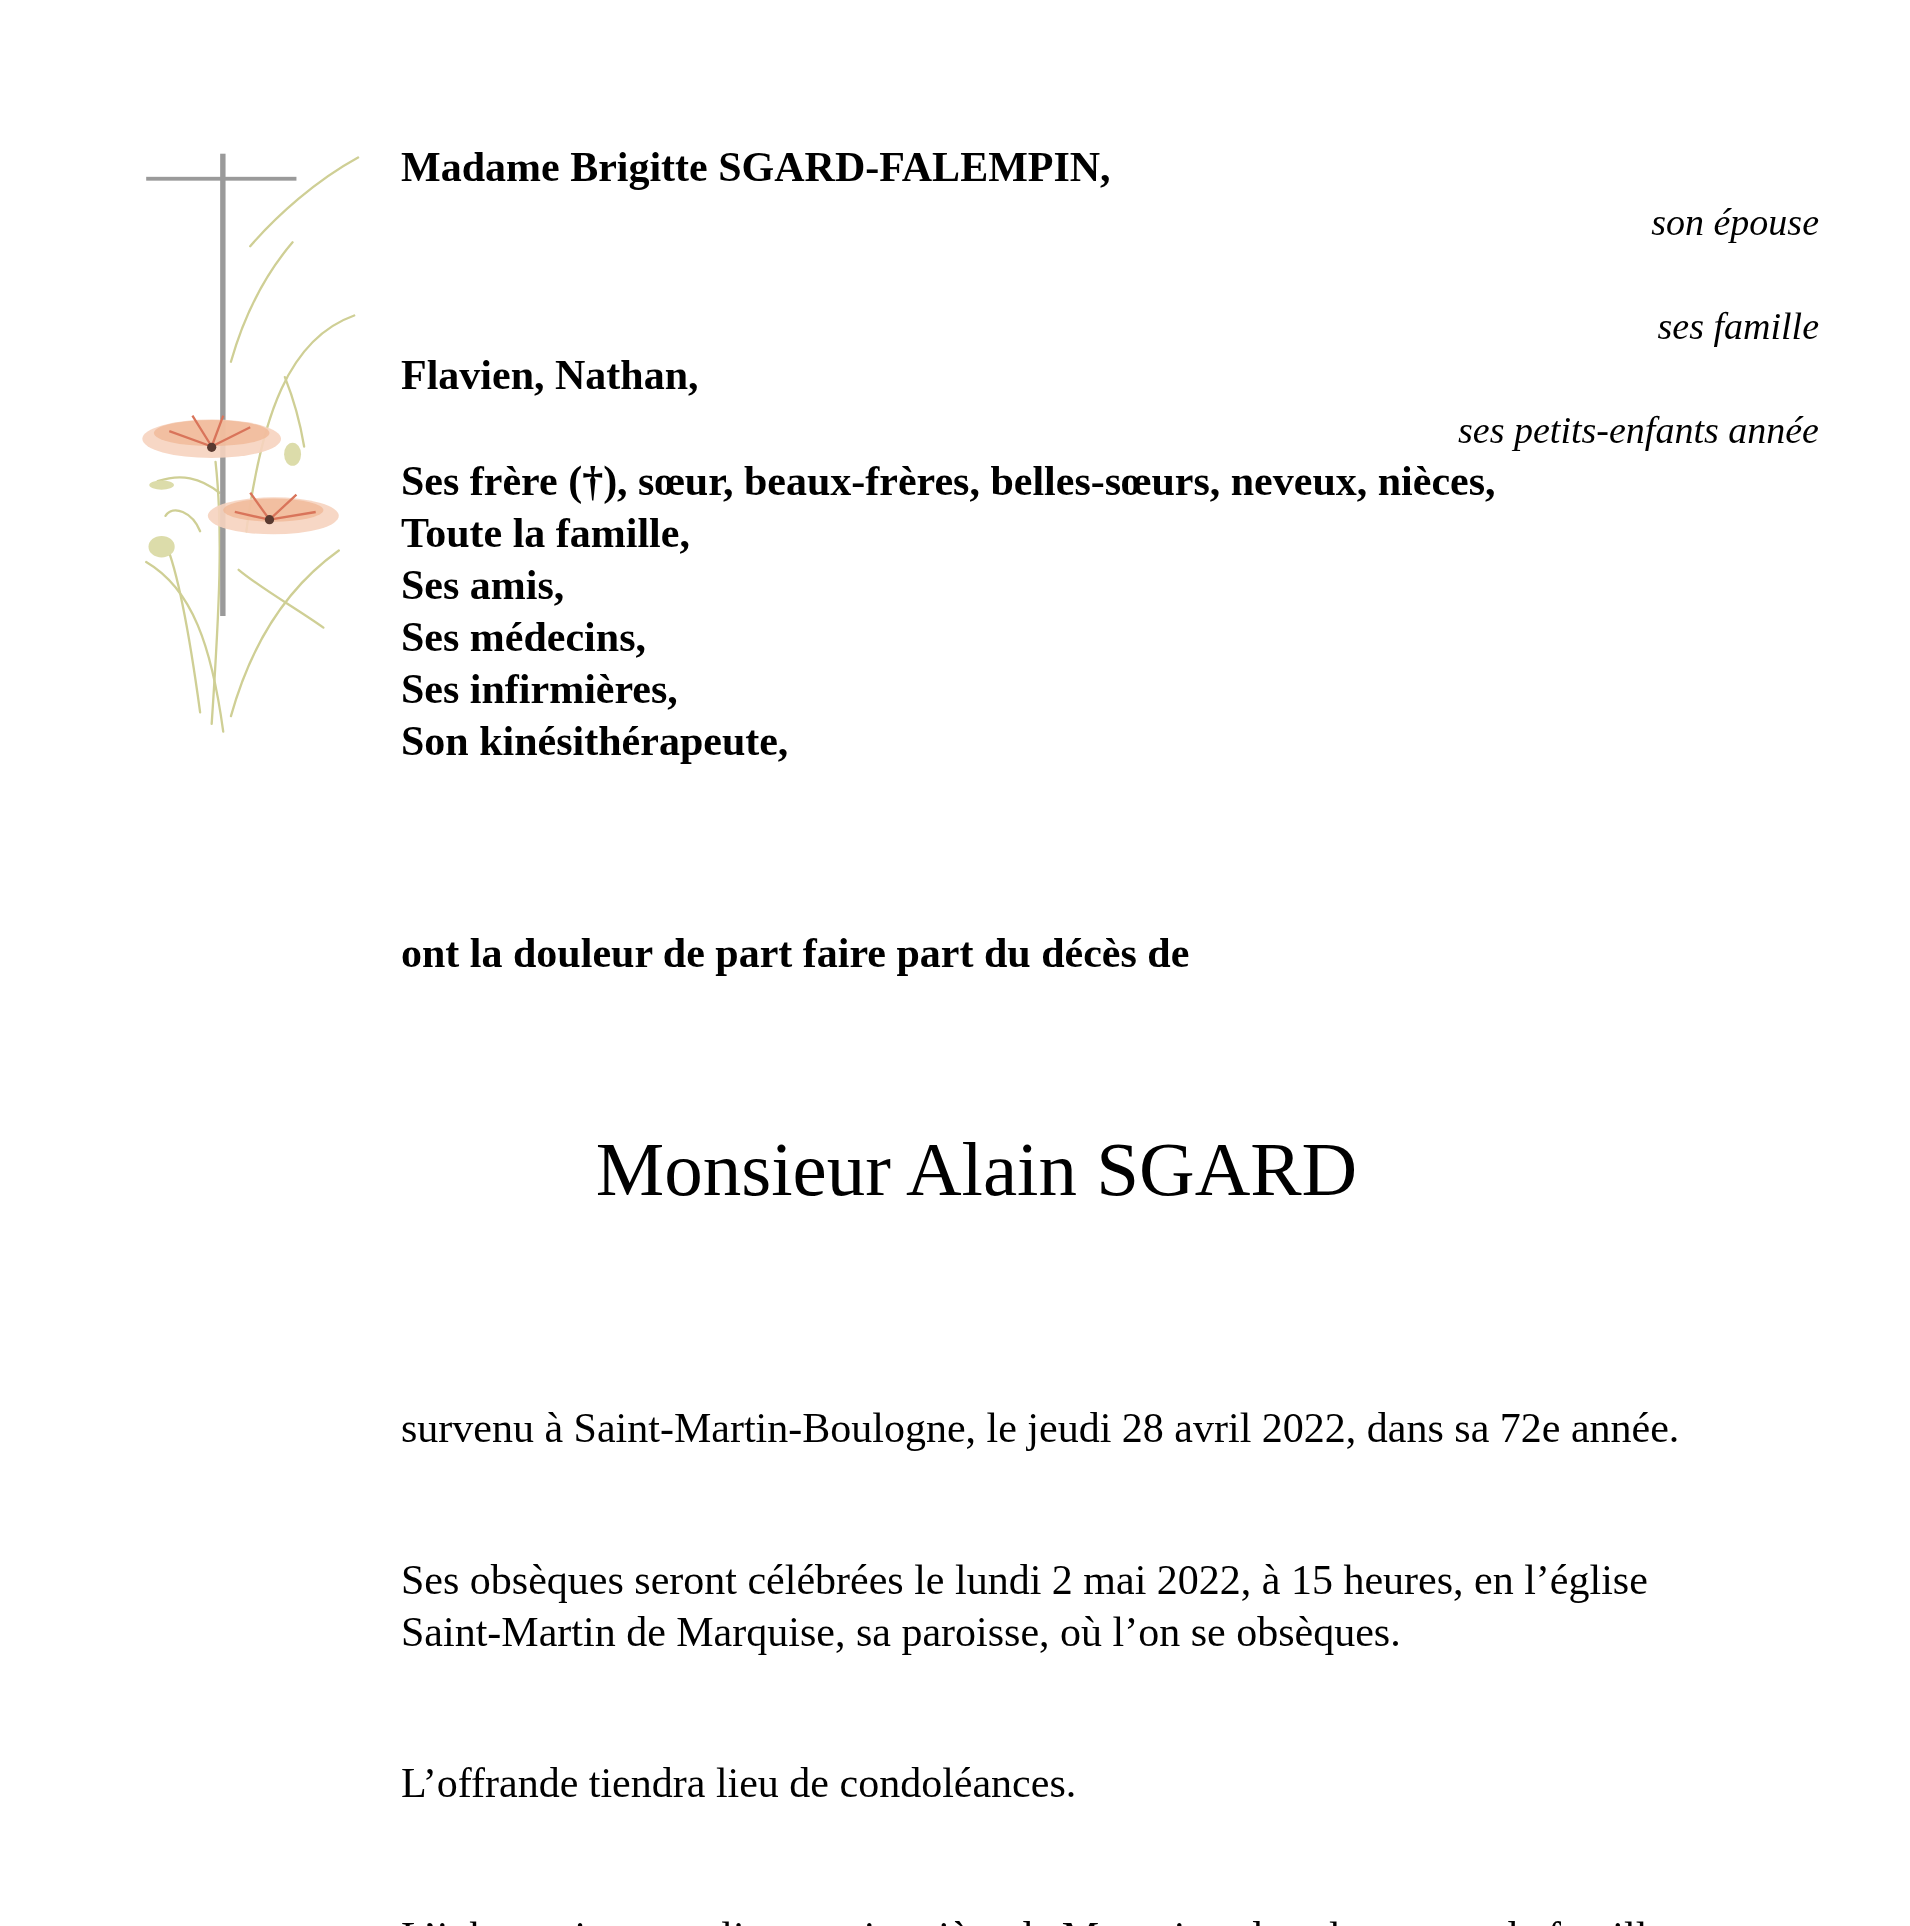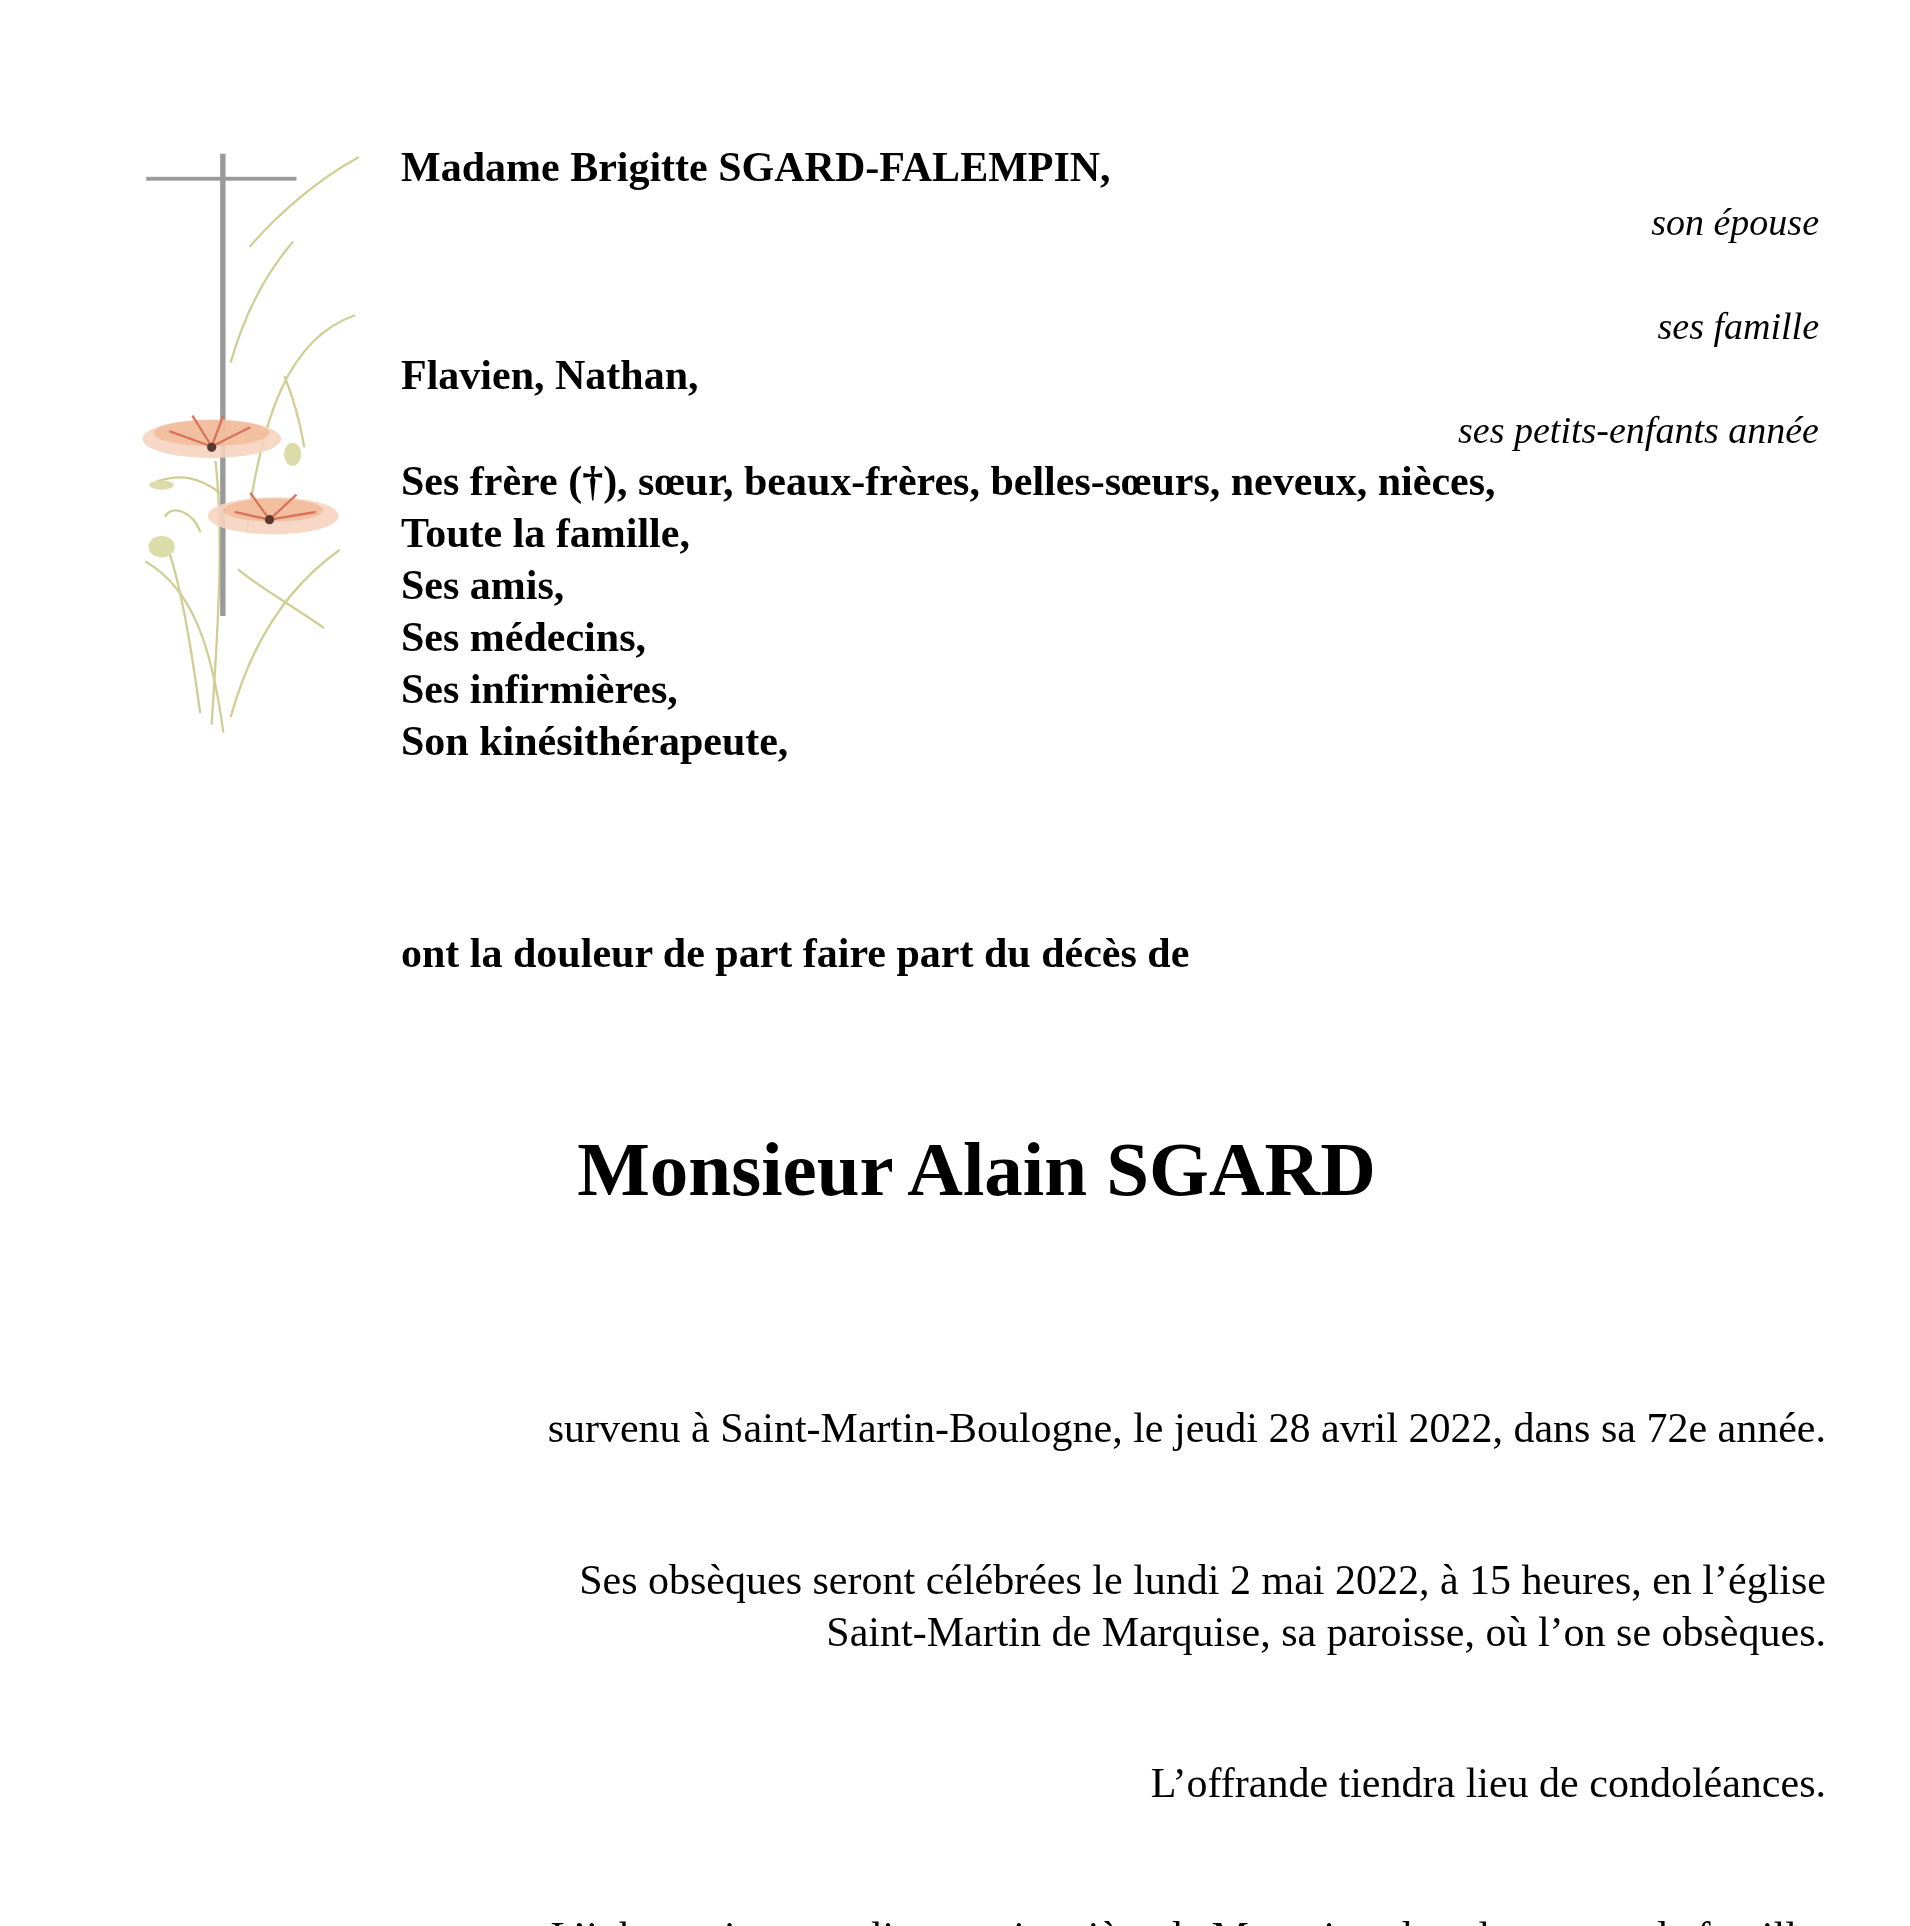--- a/index.html
+++ b/index.html
@@ -6,24 +6,24 @@
   body { width: 1911px; height: 2702px; position: relative; overflow: hidden;
          font-family: "Liberation Serif", "DejaVu Serif", serif; color: #000; }
   .page { position: absolute; inset: 0; background: #fff; }
 
   .illustration { position: absolute; left: 123px; top: 146px; width: 239px; height: 601px; }
 
   .body-text { position: absolute; left: 401px; font-size: 42px; line-height: 1; white-space: nowrap; font-weight: bold; }
   .relation { position: absolute; right: 92px; font-size: 38px; font-style: italic; white-space: nowrap; text-align: right; }
 
   .deceased-name { position: absolute; left: 0; right: 0; top: 1125px; text-align: center;
-                   font-size: 77px; font-weight: bold; padding-left: 42px; }
+                   font-size: 77px; font-weight: normal; padding-left: 42px; }
 
   .para { position: absolute; left: 401px; width: 1425px; font-size: 42px; line-height: 52px; }
-  .para span { display: block; white-space: nowrap; text-align: right; }
+  .para span { display: block; white-space: nowrap; }
 </style>
 </head>
 <body>
 
 <div class="page">
 
   <svg class="illustration" viewBox="0 0 620 1560">
 
     <g fill="none" stroke="#cfcf95" stroke-width="6" stroke-linecap="round">
       <path d="M330 260 C 400 180, 500 90, 610 30"></path>

